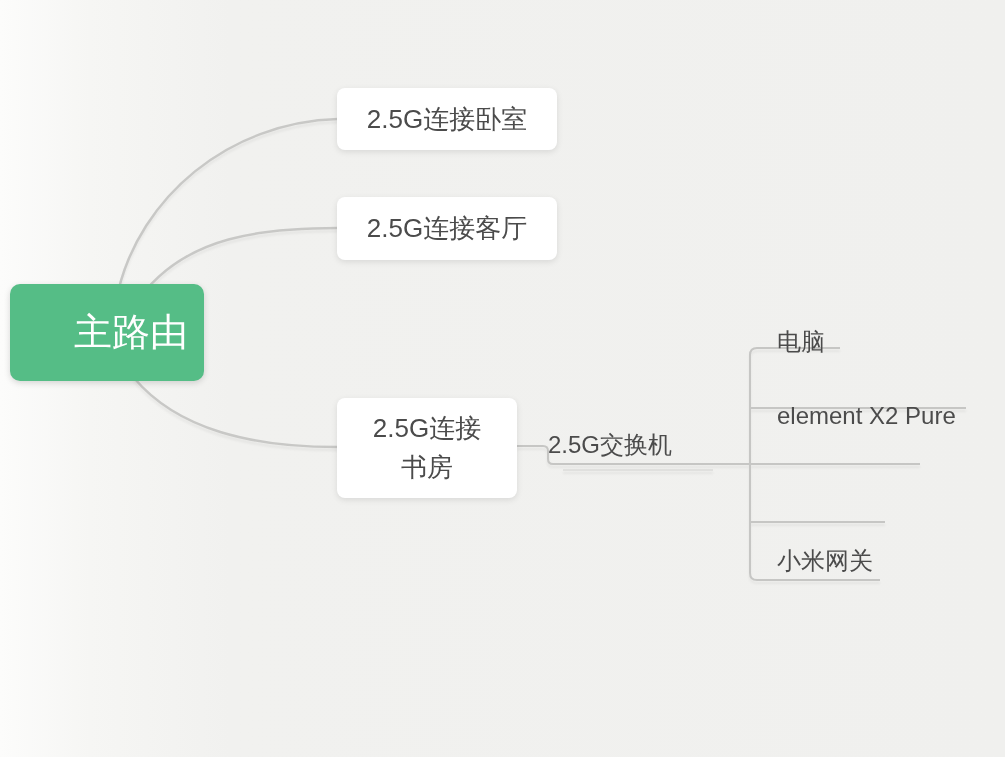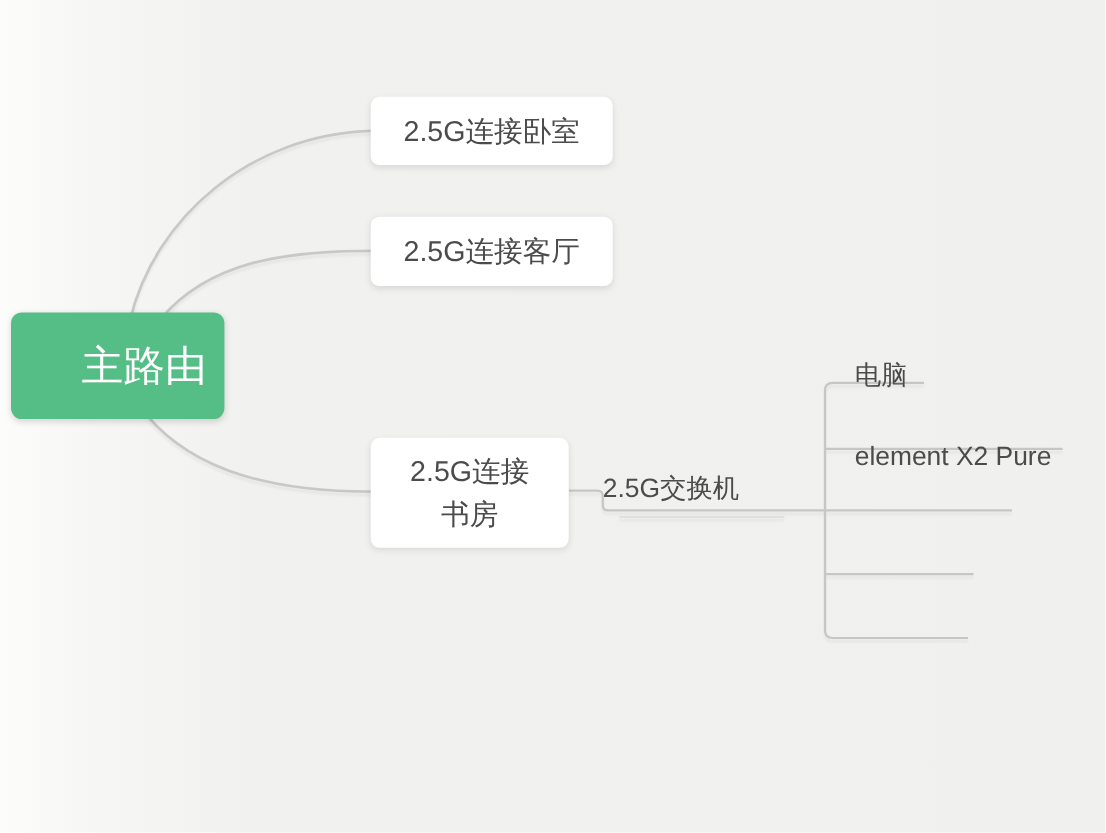--- a/index.html
+++ b/index.html
@@ -117,14 +117,17 @@
   <div class="node-label label-switch">
     <span>2.5G交换机</span>
   </div>
 
   <div class="node-label leaf d0">
     <span>电脑</span>
   </div>
   <div class="node-label leaf d1">
     <span>element X2 Pure</span>
   </div>
+  <div class="node-label leaf d4">
+    <span>小米网关</span>
+  </div>
 
 </div>
 
 </body></html>

